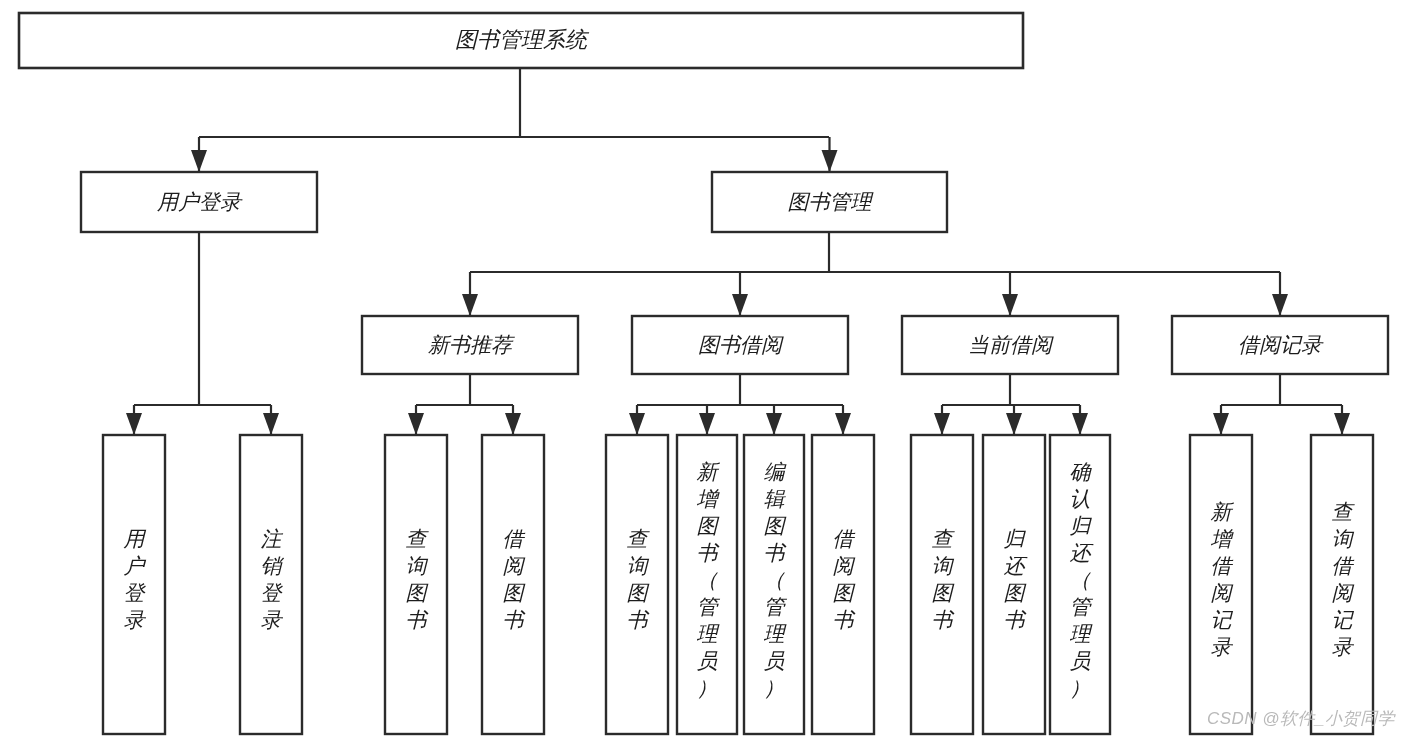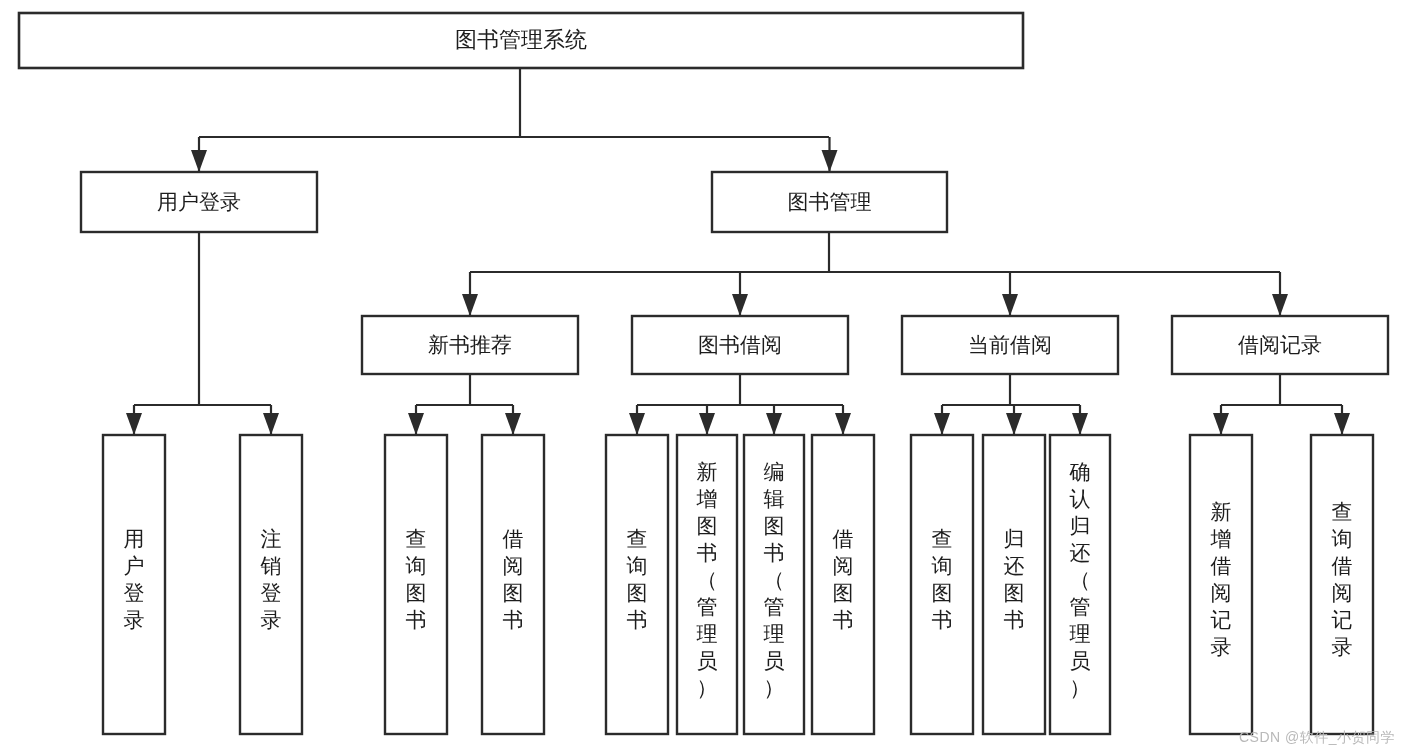--- a/index.html
+++ b/index.html
@@ -10,20 +10,21 @@
   }
   body {
     font-family: "Liberation Sans", "DejaVu Sans", sans-serif;
   }
   #diagram-root {
     position: relative;
     width: 1405px;
     height: 747px;
     background: #ffffff;
     overflow: hidden;
+    font-style: italic;
   }
   svg#tree-svg {
     position: absolute;
     left: 0;
     top: 0;
     width: 1405px;
     height: 747px;
     display: block;
   }
   .node-box {
@@ -58,23 +59,23 @@
   }
   .leaf-label {
     fill: #1d1d1d;
     font-family: "Liberation Sans", "DejaVu Sans", sans-serif;
     font-size: 21px;
     text-anchor: middle;
   }
   .watermark {
     position: absolute;
     right: 10px;
-    bottom: 0;
-    font-family: "Liberation Sans", "DejaVu Sans", sans-serif;
-    font-size: 14px;
+    bottom: 17px;
+    font-family: "Liberation Sans", "DejaVu Sans", sans-serif;
+    font-size: 17px;
     color: #b9b9b9;
     letter-spacing: 0.5px;
     white-space: nowrap;
     user-select: none;
   }
 </style>
 </head>
 <body>
 
 <div id="diagram-root">

